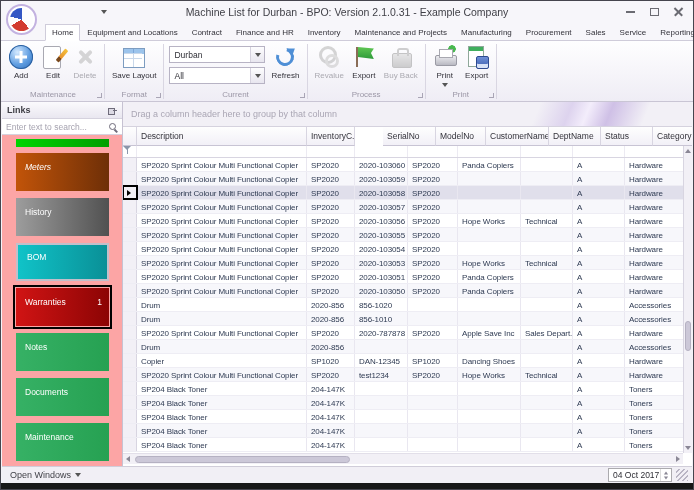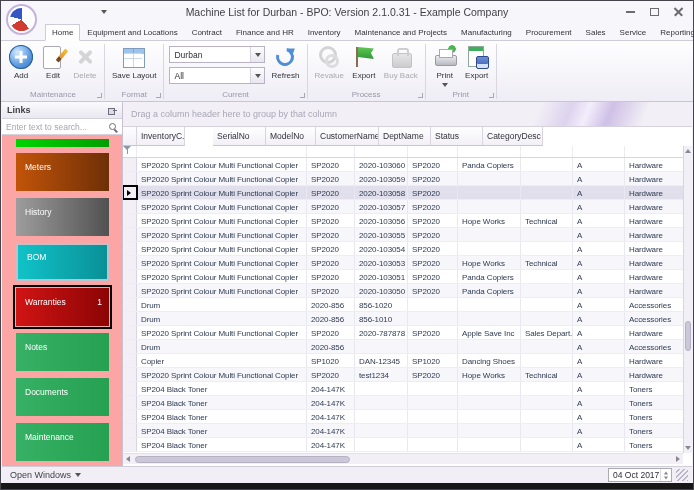--- a/index.html
+++ b/index.html
@@ -285,21 +285,21 @@
       <div class="sb-header">
         <span>Links</span>
         <span class="pin-icon"></span>
       </div>
       <div class="sb-search">
         <input type="text" placeholder="Enter text to search..." style="">
         <span class="mag-icon"></span>
       </div>
       <div class="sb-list">
           <div class="sb-sliver" style="background: linear-gradient(to right, rgb(0, 212, 0), rgb(0, 158, 0));"></div>
-          <div class="sb-btn" style="background: linear-gradient(to right, rgb(194, 84, 9), rgb(110, 47, 7));">
+          <div class="sb-btn" style="background: linear-gradient(to right, rgb(194, 84, 9), rgb(110, 47, 7)); font-style: italic;">
             <span>Meters</span>
           </div>
           <div class="sb-btn" style="background: linear-gradient(to right, rgb(157, 157, 157), rgb(81, 81, 81));">
             <span>History</span>
           </div>
           <div class="sb-btn framed" style="background: linear-gradient(to right, rgb(16, 195, 200), rgb(10, 144, 151));">
             <span>BOM</span>
           </div>
           <div class="sb-btn highlight" style="background: linear-gradient(to right, rgb(209, 20, 20), rgb(140, 4, 4));">
             <span>Warranties</span>
@@ -317,20 +317,21 @@
         </div>
     </div>
 
     <div class="grid">
       <div class="group-panel">
         <span>Drag a column header here to group by that column</span>
         <span class="swoosh"></span>
       </div>
       <div class="grid-header">
           <div class="gh-cell" style="width: 14px;"></div>
+          <div class="gh-cell" style="width: 170px;">Description</div>
           <div class="gh-cell" style="width: 48px;">InventoryC...</div>
           <div class="gh-cell" style="width: 53px; margin-left: 28px;">SerialNo</div>
           <div class="gh-cell" style="width: 50px;">ModelNo</div>
           <div class="gh-cell" style="width: 63px;">CustomerName</div>
           <div class="gh-cell" style="width: 52px;">DeptName</div>
           <div class="gh-cell" style="width: 52px;">Status</div>
           <div class="gh-cell" style="width: 60px;">CategoryDesc</div>
         </div>
       <div class="filter-row">
           <div class="fr-cell" style="width: 14px;"><span class="funnel"></span></div>

